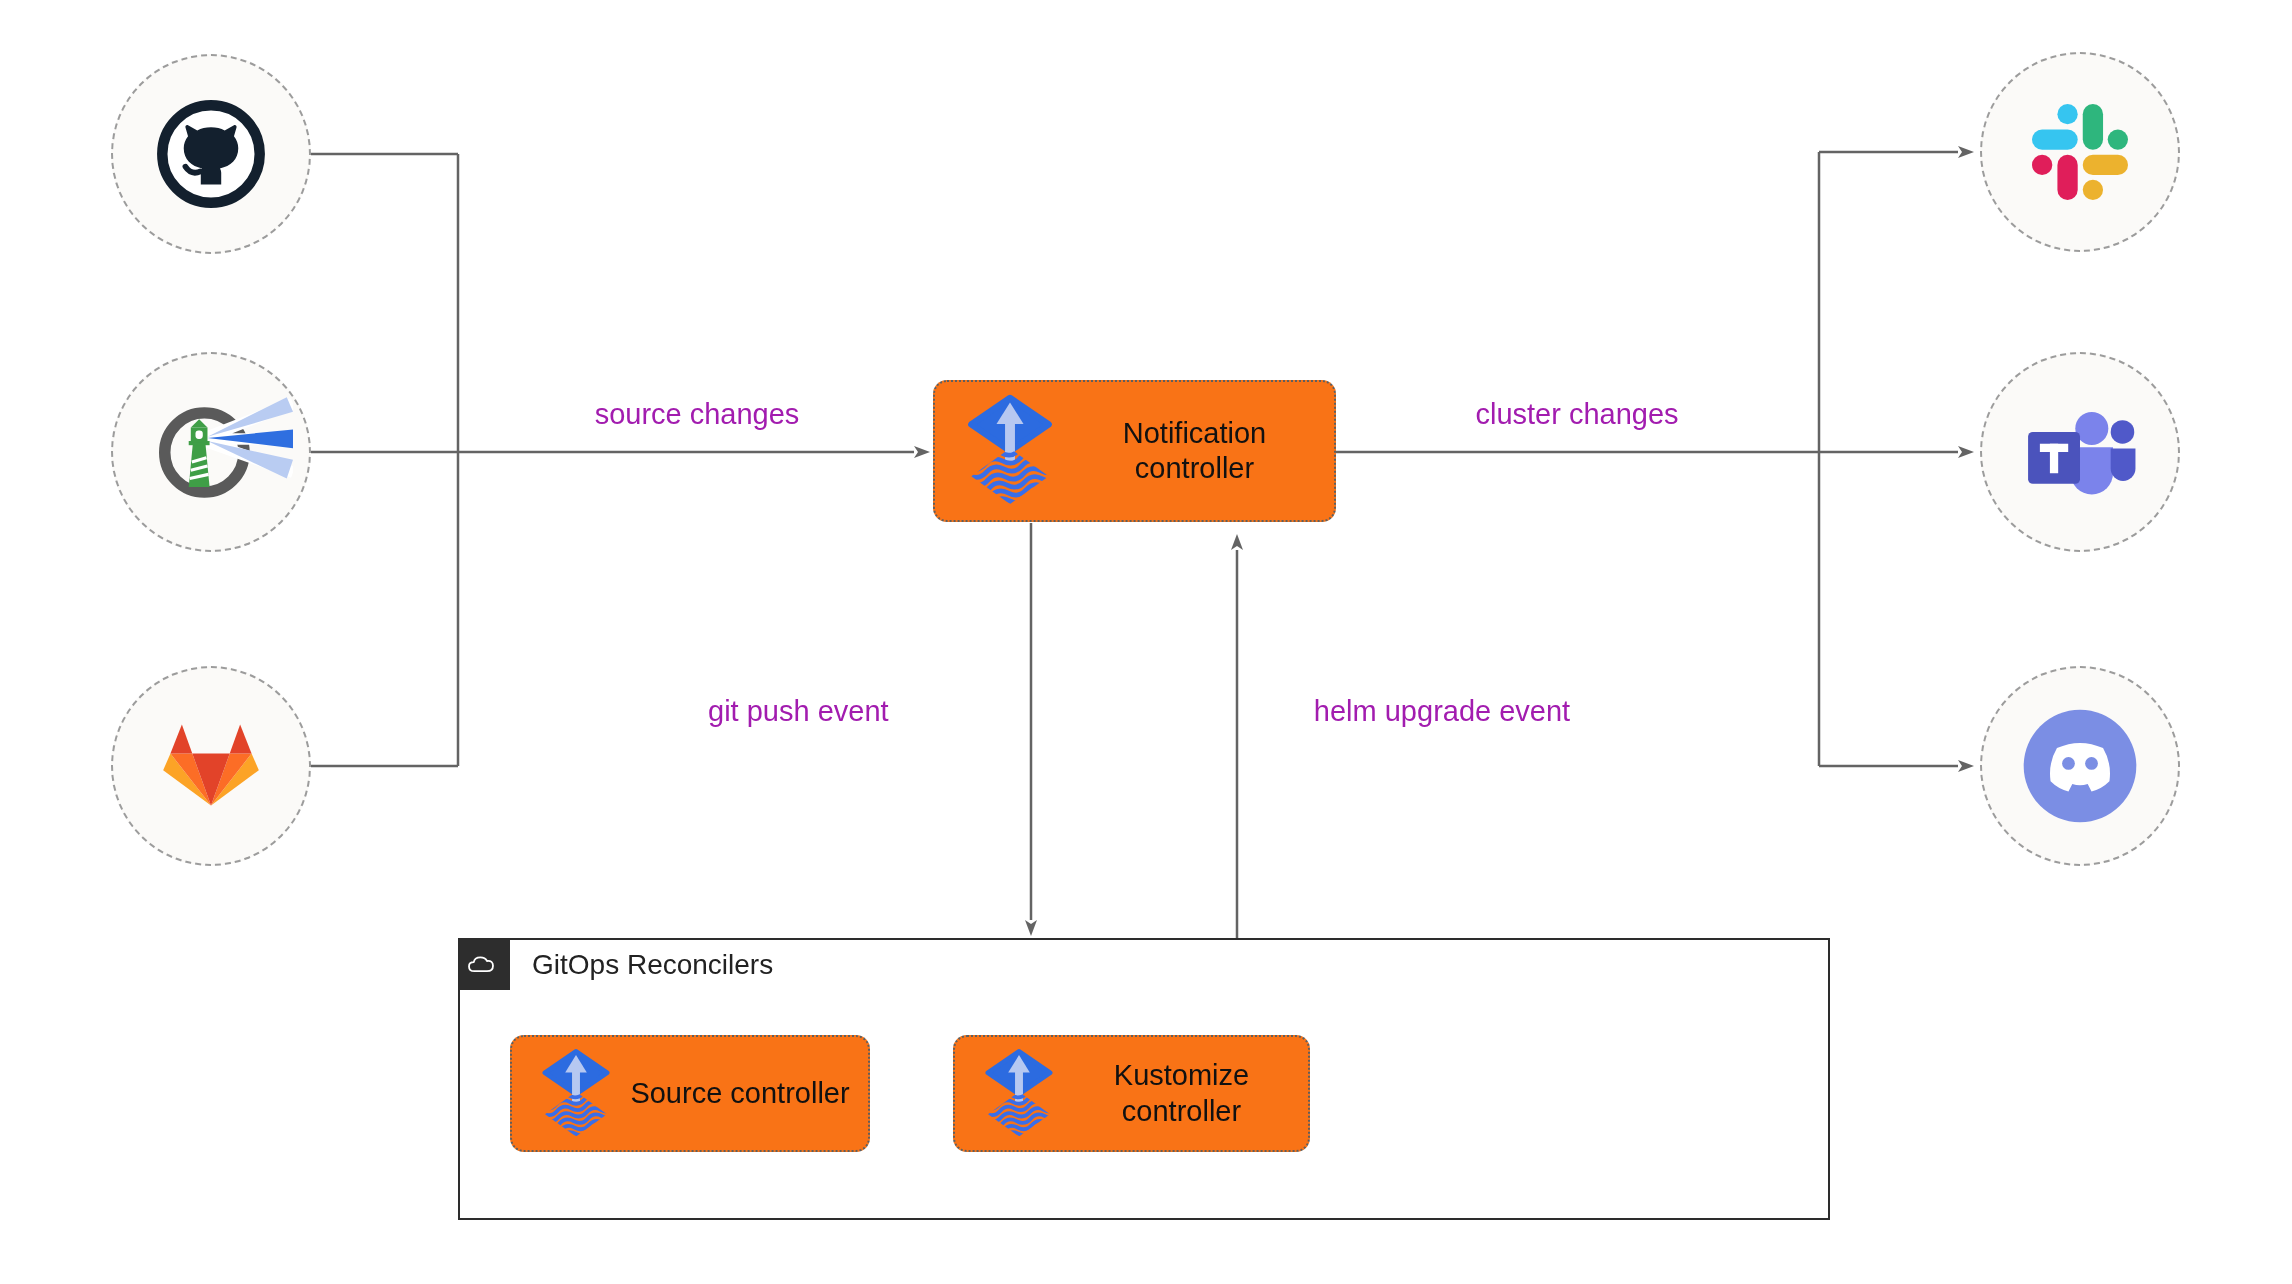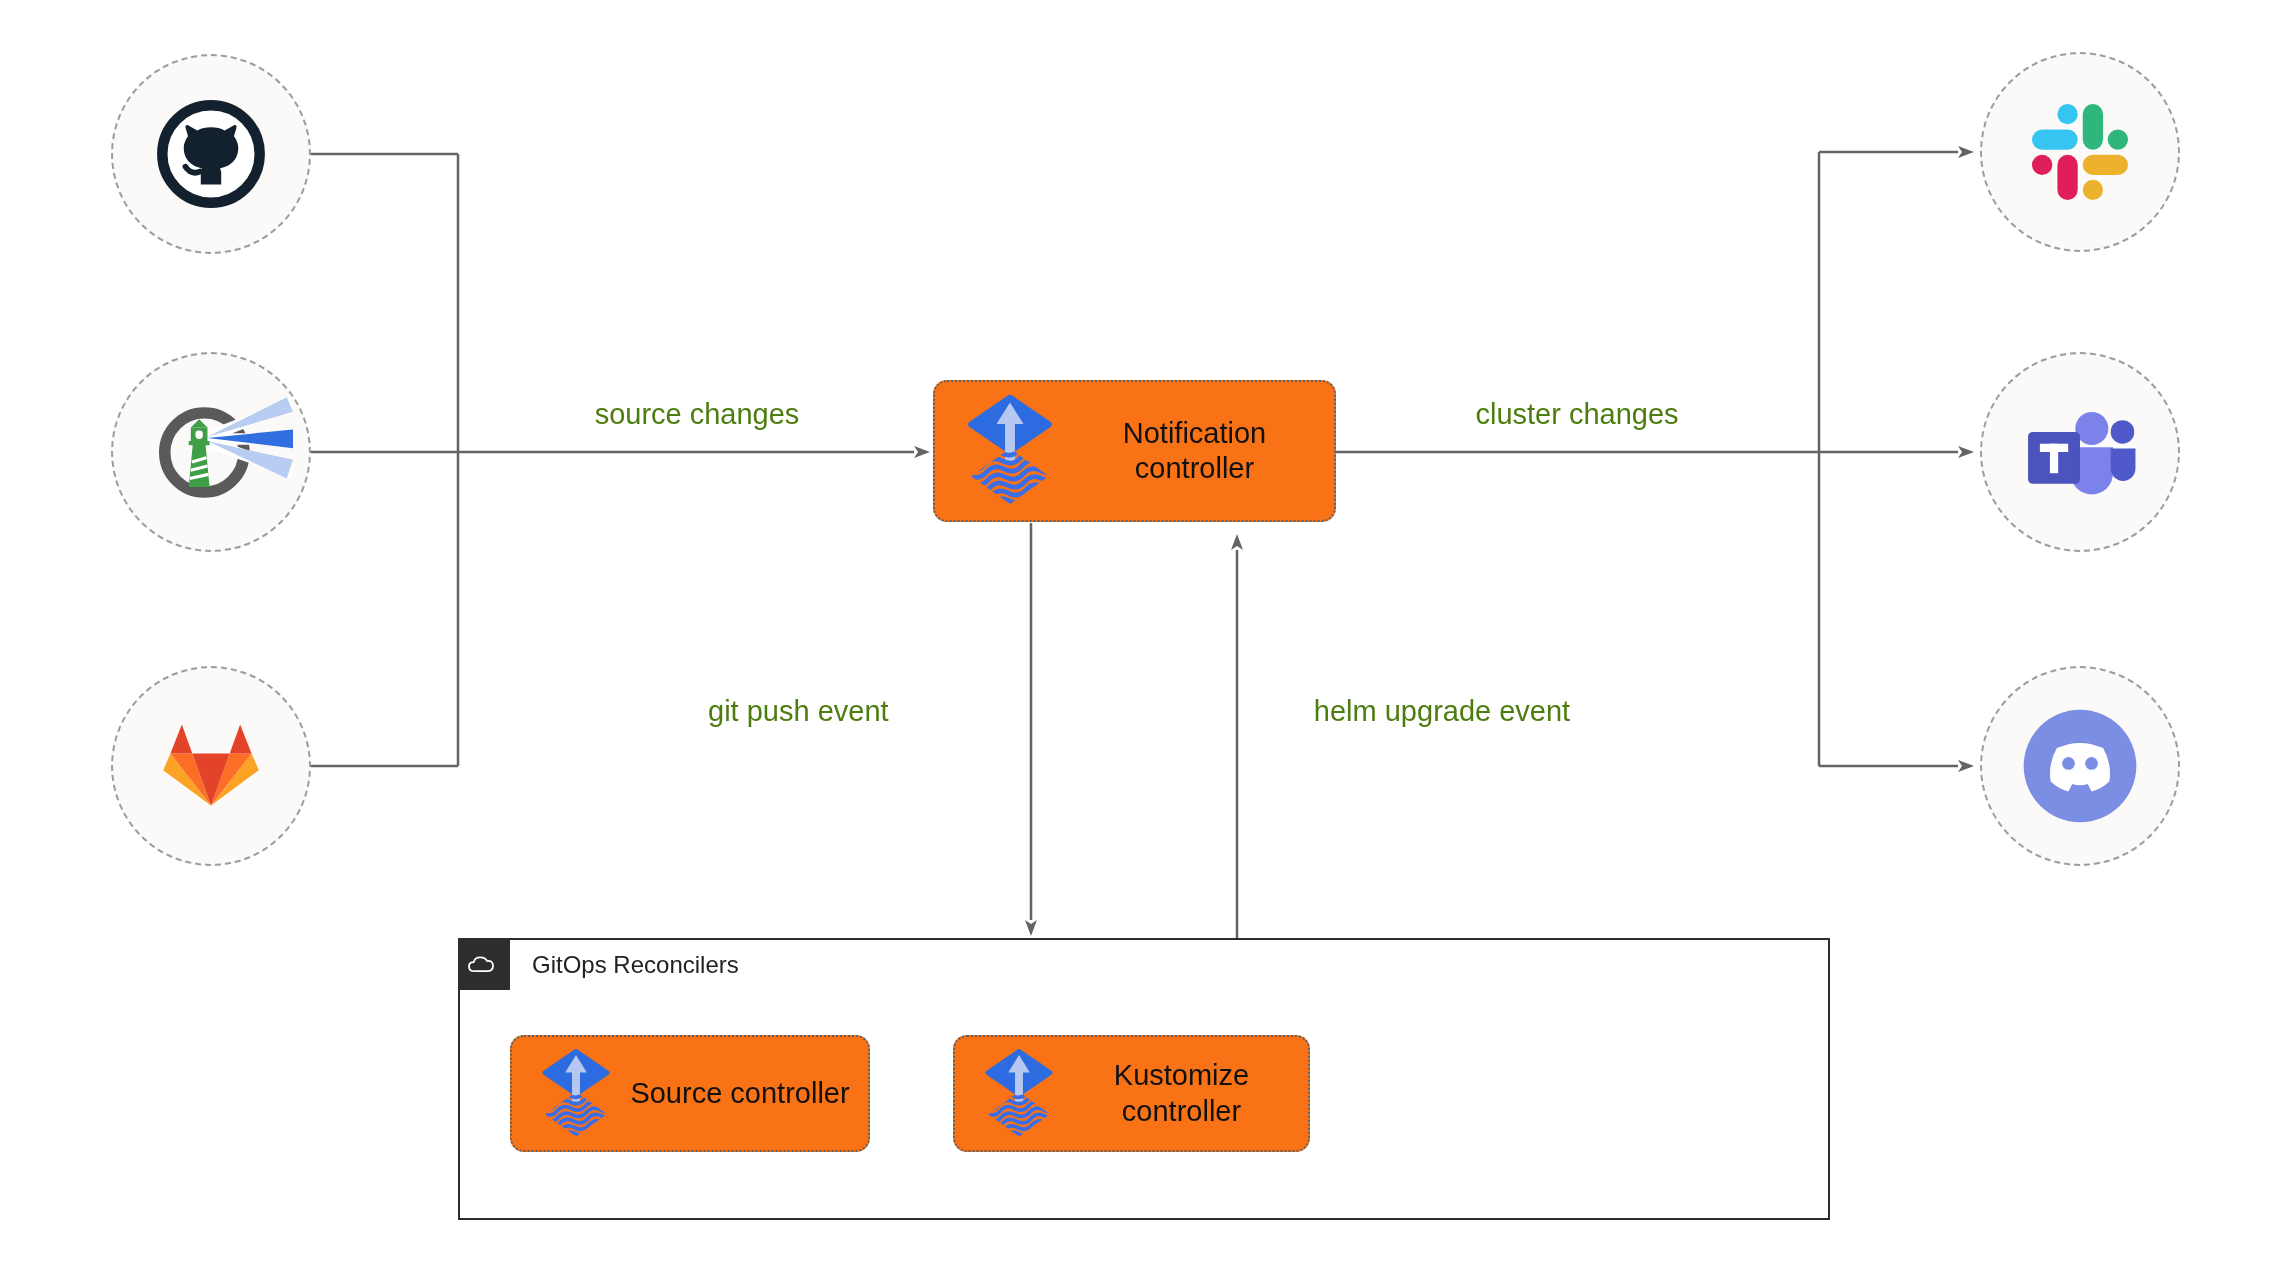--- a/index.html
+++ b/index.html
@@ -15,31 +15,31 @@
   }
   .ctrl-box{
     position:absolute;background:#f97316;border:2px dotted #5f5f5f;border-radius:14px;
     display:flex;align-items:center;box-sizing:border-box;
   }
   .ctrl-box .flux{flex:0 0 auto;}
   .ctrl-label{
     flex:1 1 auto;text-align:center;color:#111111;font-size:29px;line-height:1.22;
     max-width:230px;margin:0 auto;
   }
-  .edge-label{position:absolute;color:#4d7c0f;font-size:29px;line-height:1.1;}
+  .edge-label{position:absolute;color:#a21caf;font-size:29px;line-height:1.1;}
   .gitops-box{
     position:absolute;left:458px;top:938px;width:1372px;height:282px;
     border:2px solid #2d2d2d;background:#ffffff;box-sizing:border-box;
   }
   .gitops-badge{
     position:absolute;left:458px;top:938px;width:52px;height:52px;background:#2d2d2d;
     display:flex;align-items:center;justify-content:center;box-sizing:border-box;
   }
   .gitops-title{
-    position:absolute;left:532px;top:951px;font-size:24px;color:#222222;line-height:28px;
+    position:absolute;left:532px;top:951px;font-size:28px;color:#222222;line-height:28px;
   }
 </style>
 </head>
 <body>
 
 <div id="canvas">
 
   <svg width="0" height="0" style="position:absolute">
     <defs>
       <marker id="arrow" markerUnits="userSpaceOnUse" markerWidth="20" markerHeight="16" refX="1" refY="7" orient="auto">

